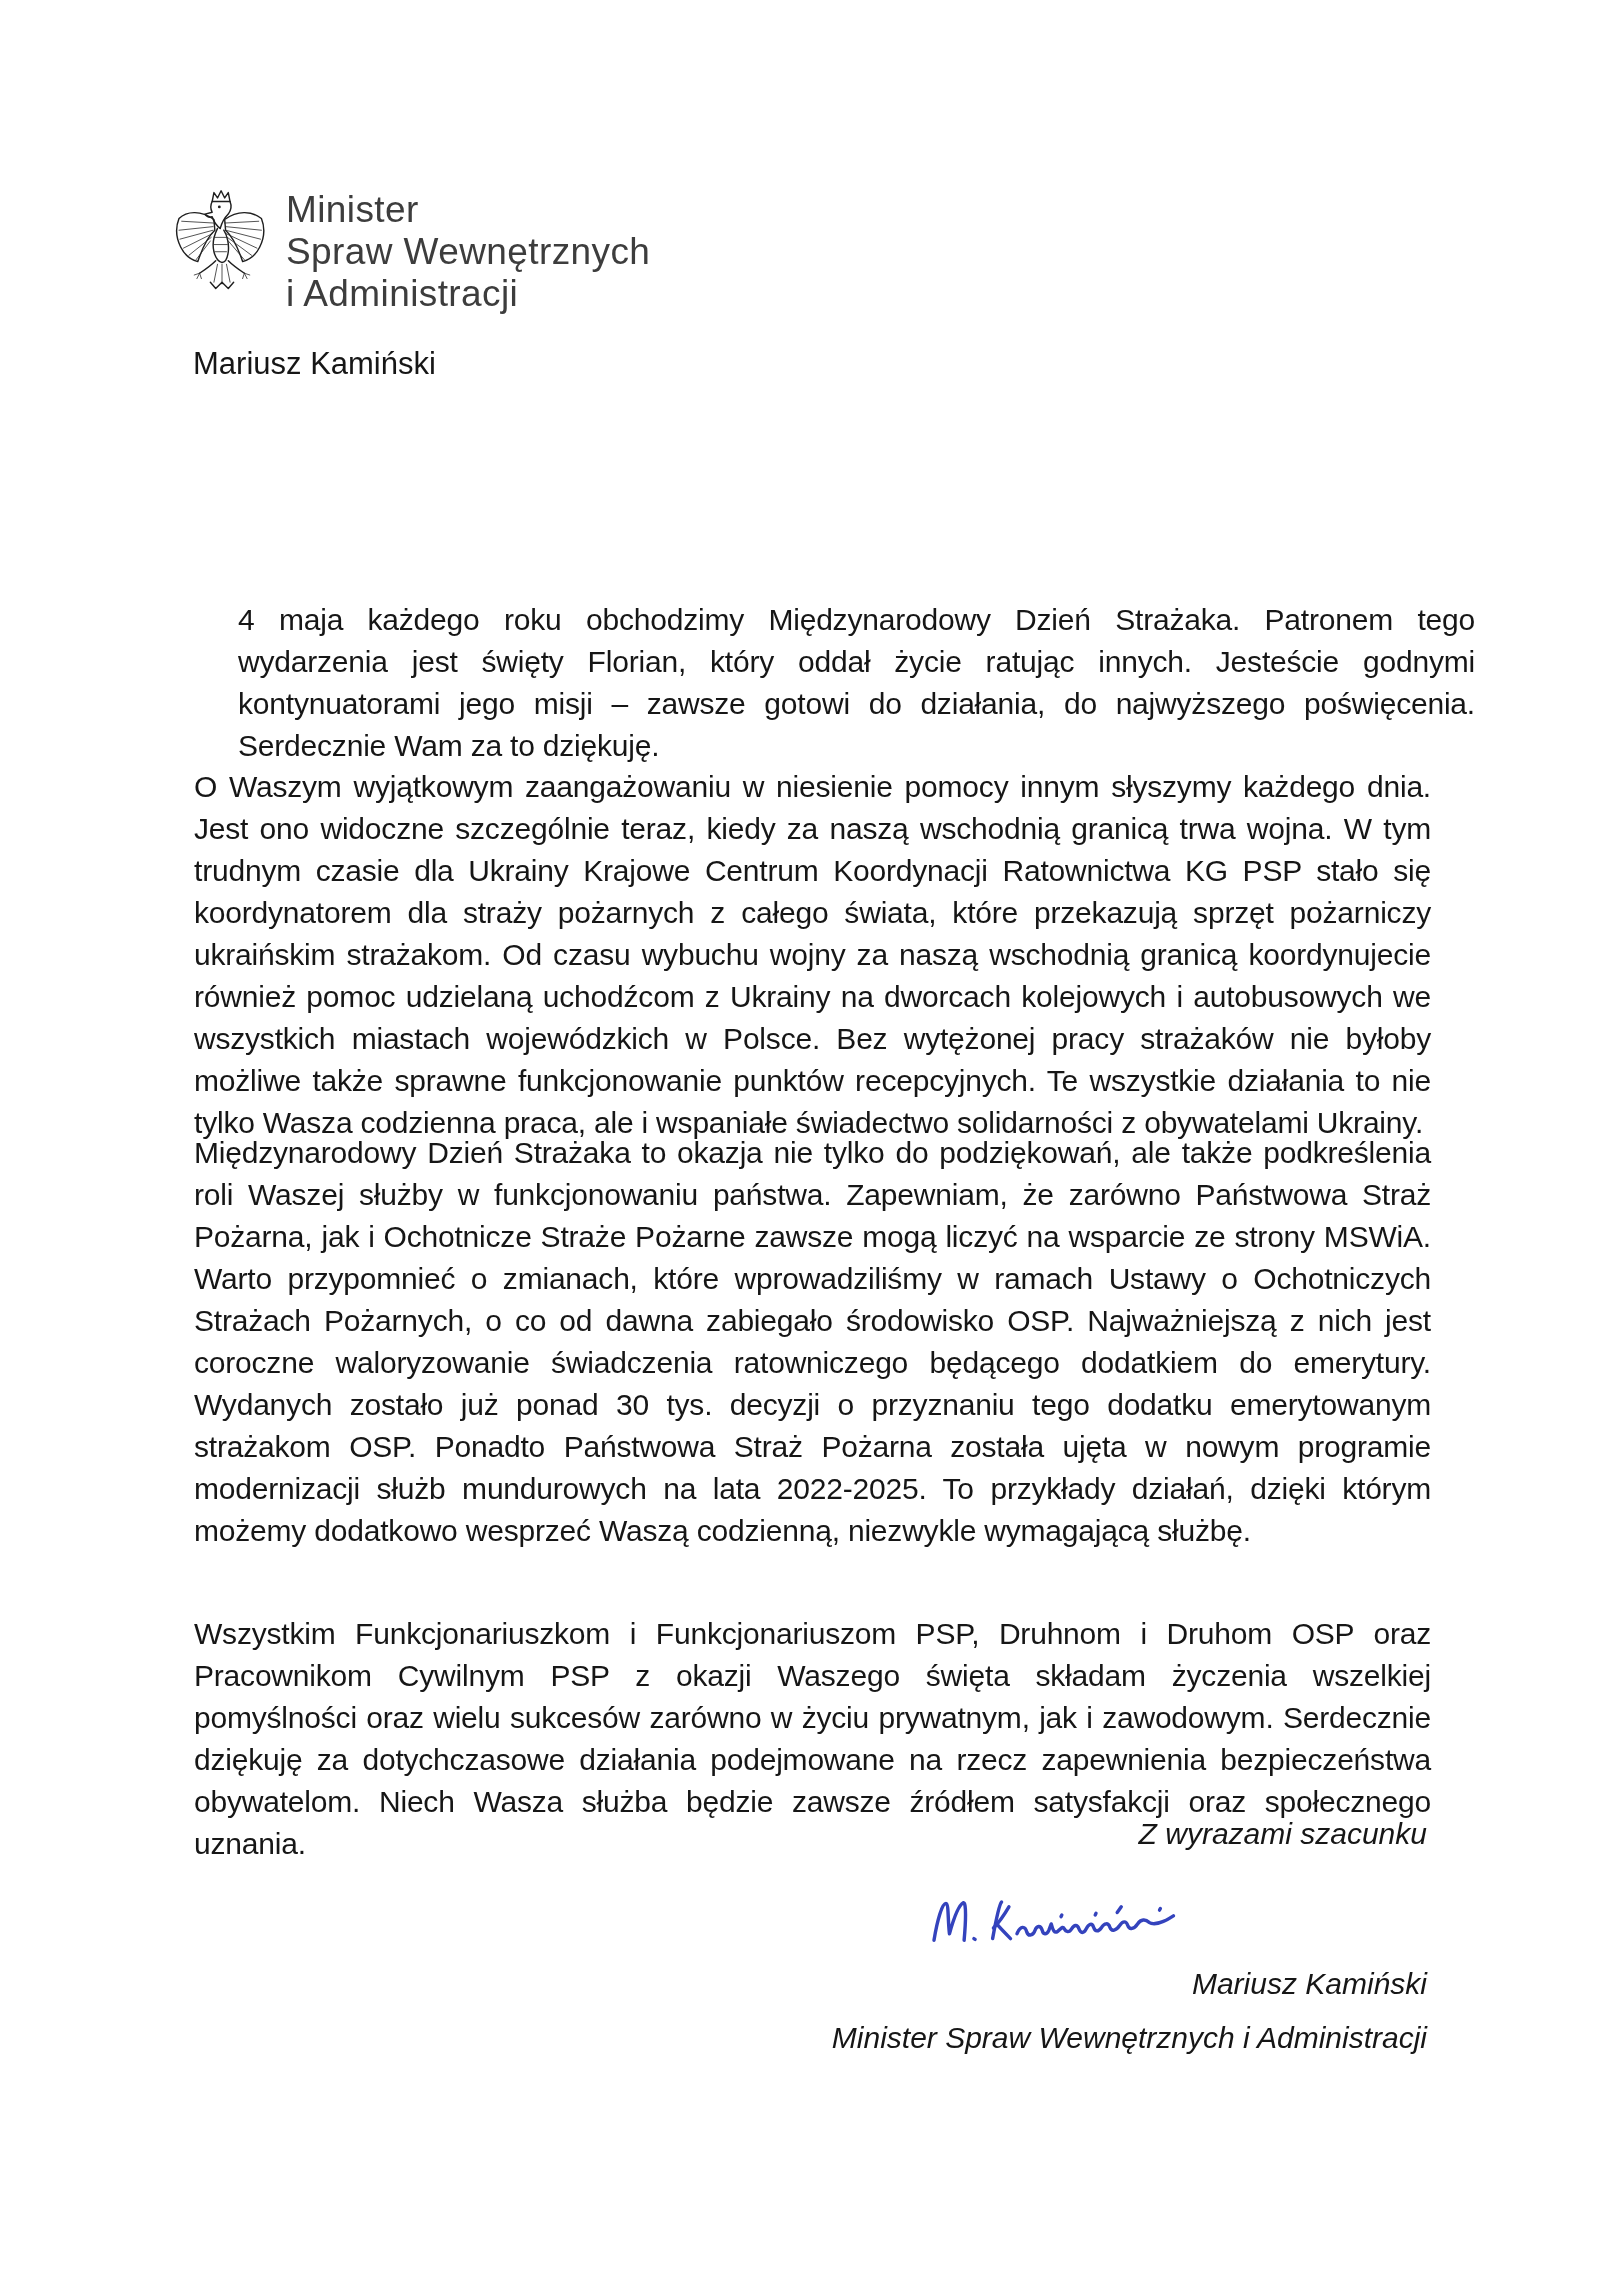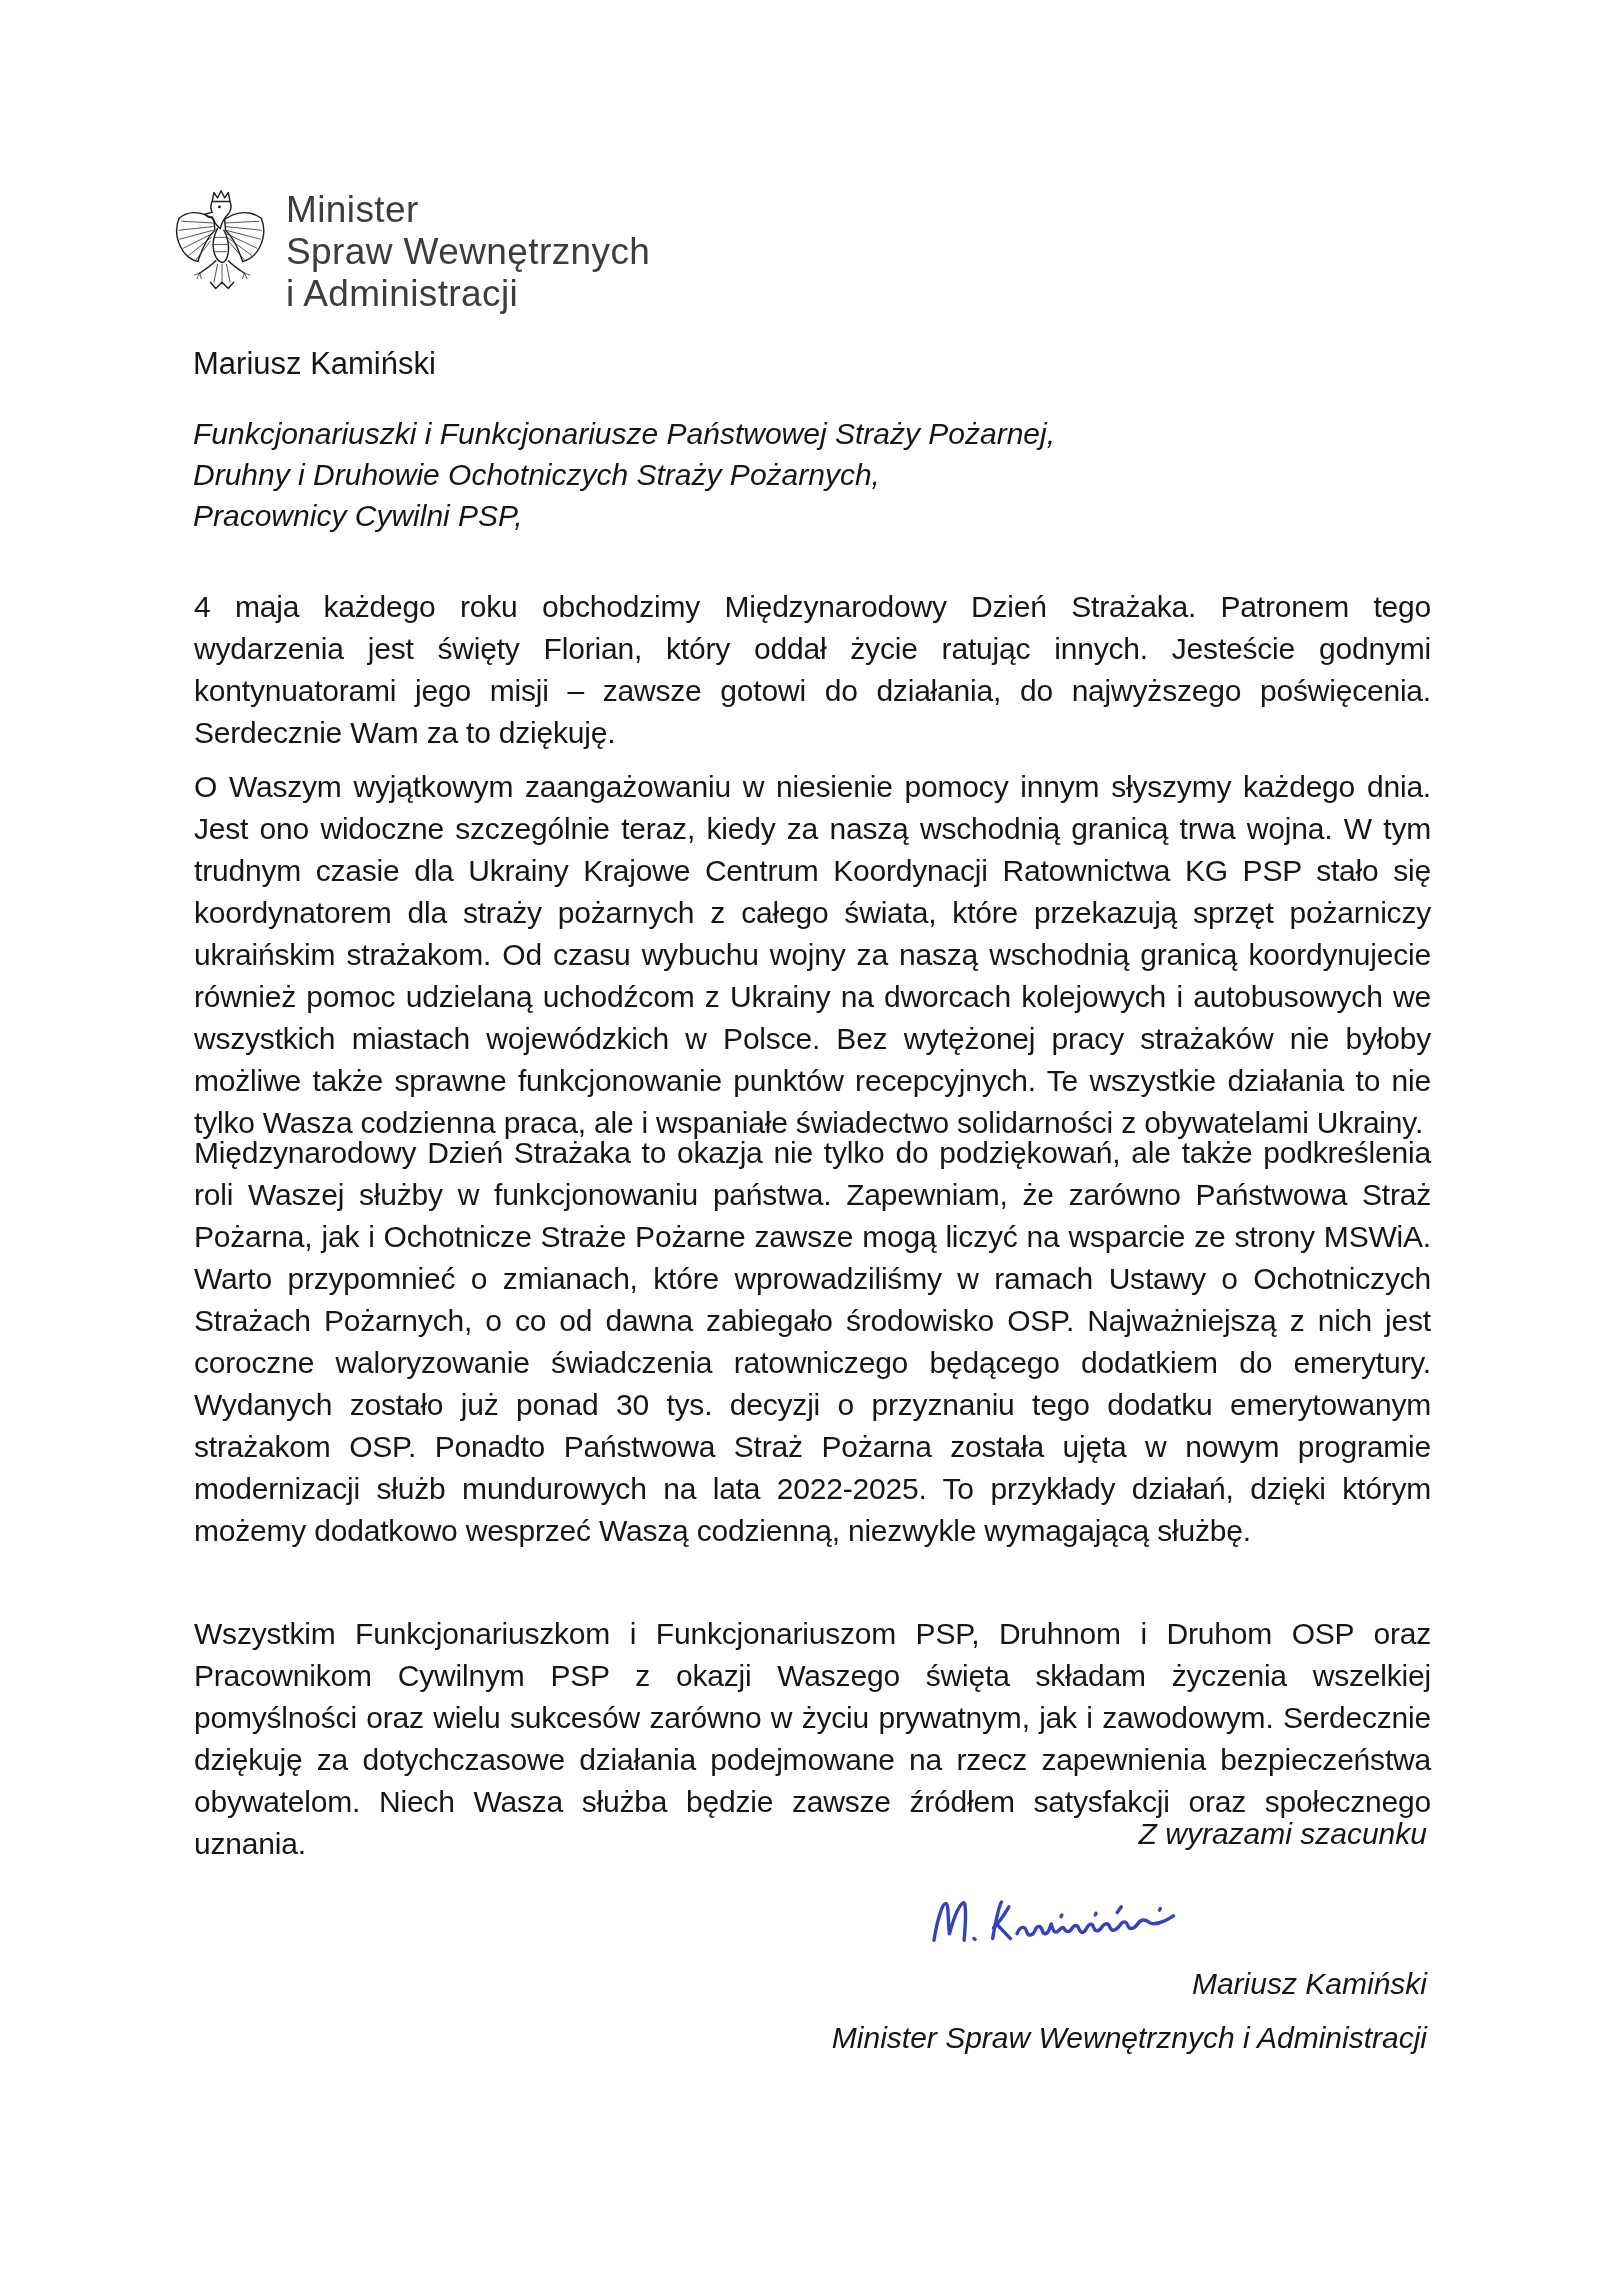--- a/index.html
+++ b/index.html
@@ -55,21 +55,21 @@
   .para {
     position: absolute;
     left: 194px;
     width: 1237px;
     font-size: 30px;
     line-height: 42px;
     text-align: justify;
     letter-spacing: -0.2px;
     color: #161616;
   }
-  .para-1 { top: 556px; }
+  .para-1 { top: 569px; margin-left: 44px; }
   .para-2 { top: 736px; }
   .para-3 { top: 1102px; }
   .para-4 { top: 1574px; margin-top: 39px; }
 
   
   .closing {
     position: absolute;
     left: 682px; top: 1813px;
     width: 745px;
     text-align: right;
@@ -166,25 +166,20 @@
   </div>
 
   <div class="ministry-title">
     <div>Minister</div>
     <div>Spraw Wewnętrznych</div>
     <div>i Administracji</div>
   </div>
 
   <div class="sender-name">Mariusz Kamiński</div>
 
-  <div class="salutation">
-    <div>Funkcjonariuszki i Funkcjonariusze Państwowej Straży Pożarnej,</div>
-    <div>Druhny i Druhowie Ochotniczych Straży Pożarnych,</div>
-    <div>Pracownicy Cywilni PSP,</div>
-  </div>
 
   <p class="para para-1">4 maja każdego roku obchodzimy Międzynarodowy Dzień Strażaka. Patronem tego wydarzenia jest święty Florian, który oddał życie ratując innych. Jesteście godnymi kontynuatorami jego misji – zawsze gotowi do działania, do najwyższego poświęcenia. Serdecznie Wam za to dziękuję.</p>
   <p class="para para-2">O Waszym wyjątkowym zaangażowaniu w niesienie pomocy innym słyszymy każdego dnia. Jest ono widoczne szczególnie teraz, kiedy za naszą wschodnią granicą trwa wojna. W tym trudnym czasie dla Ukrainy Krajowe Centrum Koordynacji Ratownictwa KG PSP stało się koordynatorem dla straży pożarnych z całego świata, które przekazują sprzęt pożarniczy ukraińskim strażakom. Od czasu wybuchu wojny za naszą wschodnią granicą koordynujecie również pomoc udzielaną uchodźcom z Ukrainy na dworcach kolejowych i autobusowych we wszystkich miastach wojewódzkich w Polsce. Bez wytężonej pracy strażaków nie byłoby możliwe także sprawne funkcjonowanie punktów recepcyjnych. Te wszystkie działania to nie tylko Wasza codzienna praca, ale i wspaniałe świadectwo solidarności z obywatelami Ukrainy.</p>
   <p class="para para-3">Międzynarodowy Dzień Strażaka to okazja nie tylko do podziękowań, ale także podkreślenia roli Waszej służby w funkcjonowaniu państwa. Zapewniam, że zarówno Państwowa Straż Pożarna, jak i Ochotnicze Straże Pożarne zawsze mogą liczyć na wsparcie ze strony MSWiA. Warto przypomnieć o zmianach, które wprowadziliśmy w ramach Ustawy o Ochotniczych Strażach Pożarnych, o co od dawna zabiegało środowisko OSP. Najważniejszą z nich jest coroczne waloryzowanie świadczenia ratowniczego będącego dodatkiem do emerytury. Wydanych zostało już ponad 30 tys. decyzji o przyznaniu tego dodatku emerytowanym strażakom OSP. Ponadto Państwowa Straż Pożarna została ujęta w nowym programie modernizacji służb mundurowych na lata 2022-2025. To przykłady działań, dzięki którym możemy dodatkowo wesprzeć Waszą codzienną, niezwykle wymagającą służbę.</p>
   <p class="para para-4">Wszystkim Funkcjonariuszkom i Funkcjonariuszom PSP, Druhnom i Druhom OSP oraz Pracownikom Cywilnym PSP z okazji Waszego święta składam życzenia wszelkiej pomyślności oraz wielu sukcesów zarówno w życiu prywatnym, jak i zawodowym. Serdecznie dziękuję za dotychczasowe działania podejmowane na rzecz zapewnienia bezpieczeństwa obywatelom. Niech Wasza służba będzie zawsze źródłem satysfakcji oraz społecznego uznania.</p>
 
   <div class="closing">
     <div class="valediction">Z wyrazami szacunku</div>
 
     <div class="signature" role="img" aria-label="M. Kamiński">

